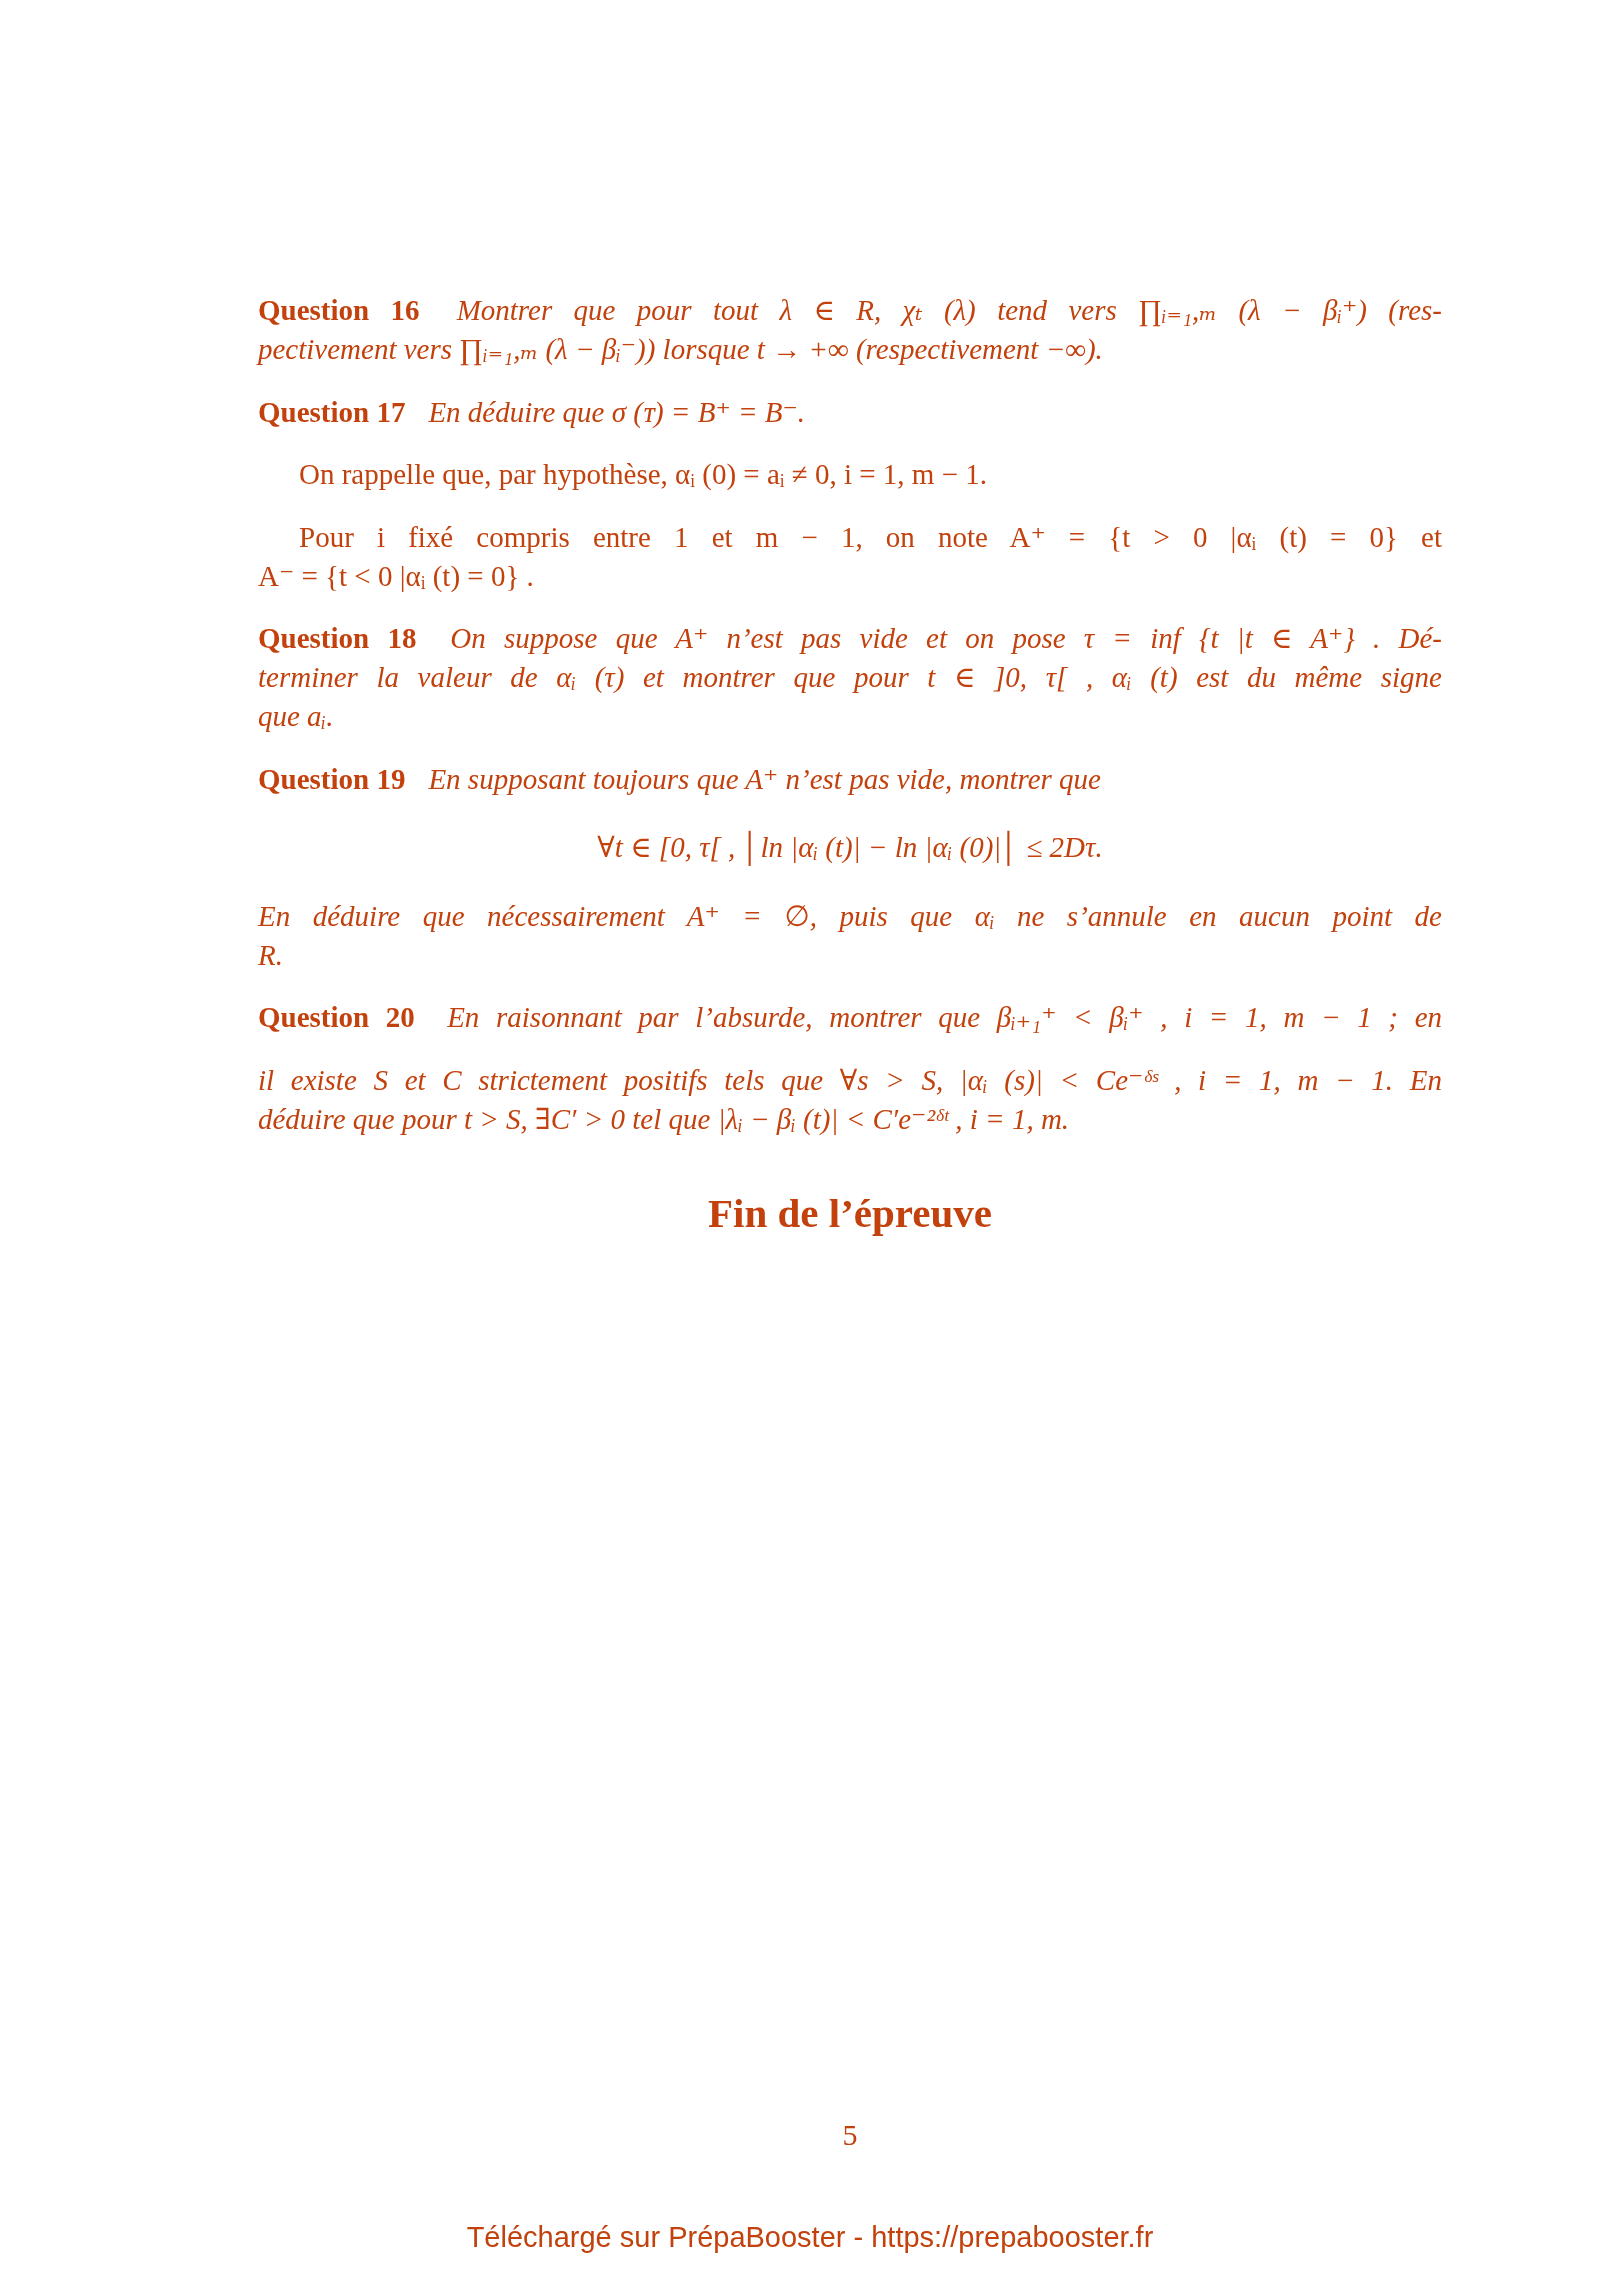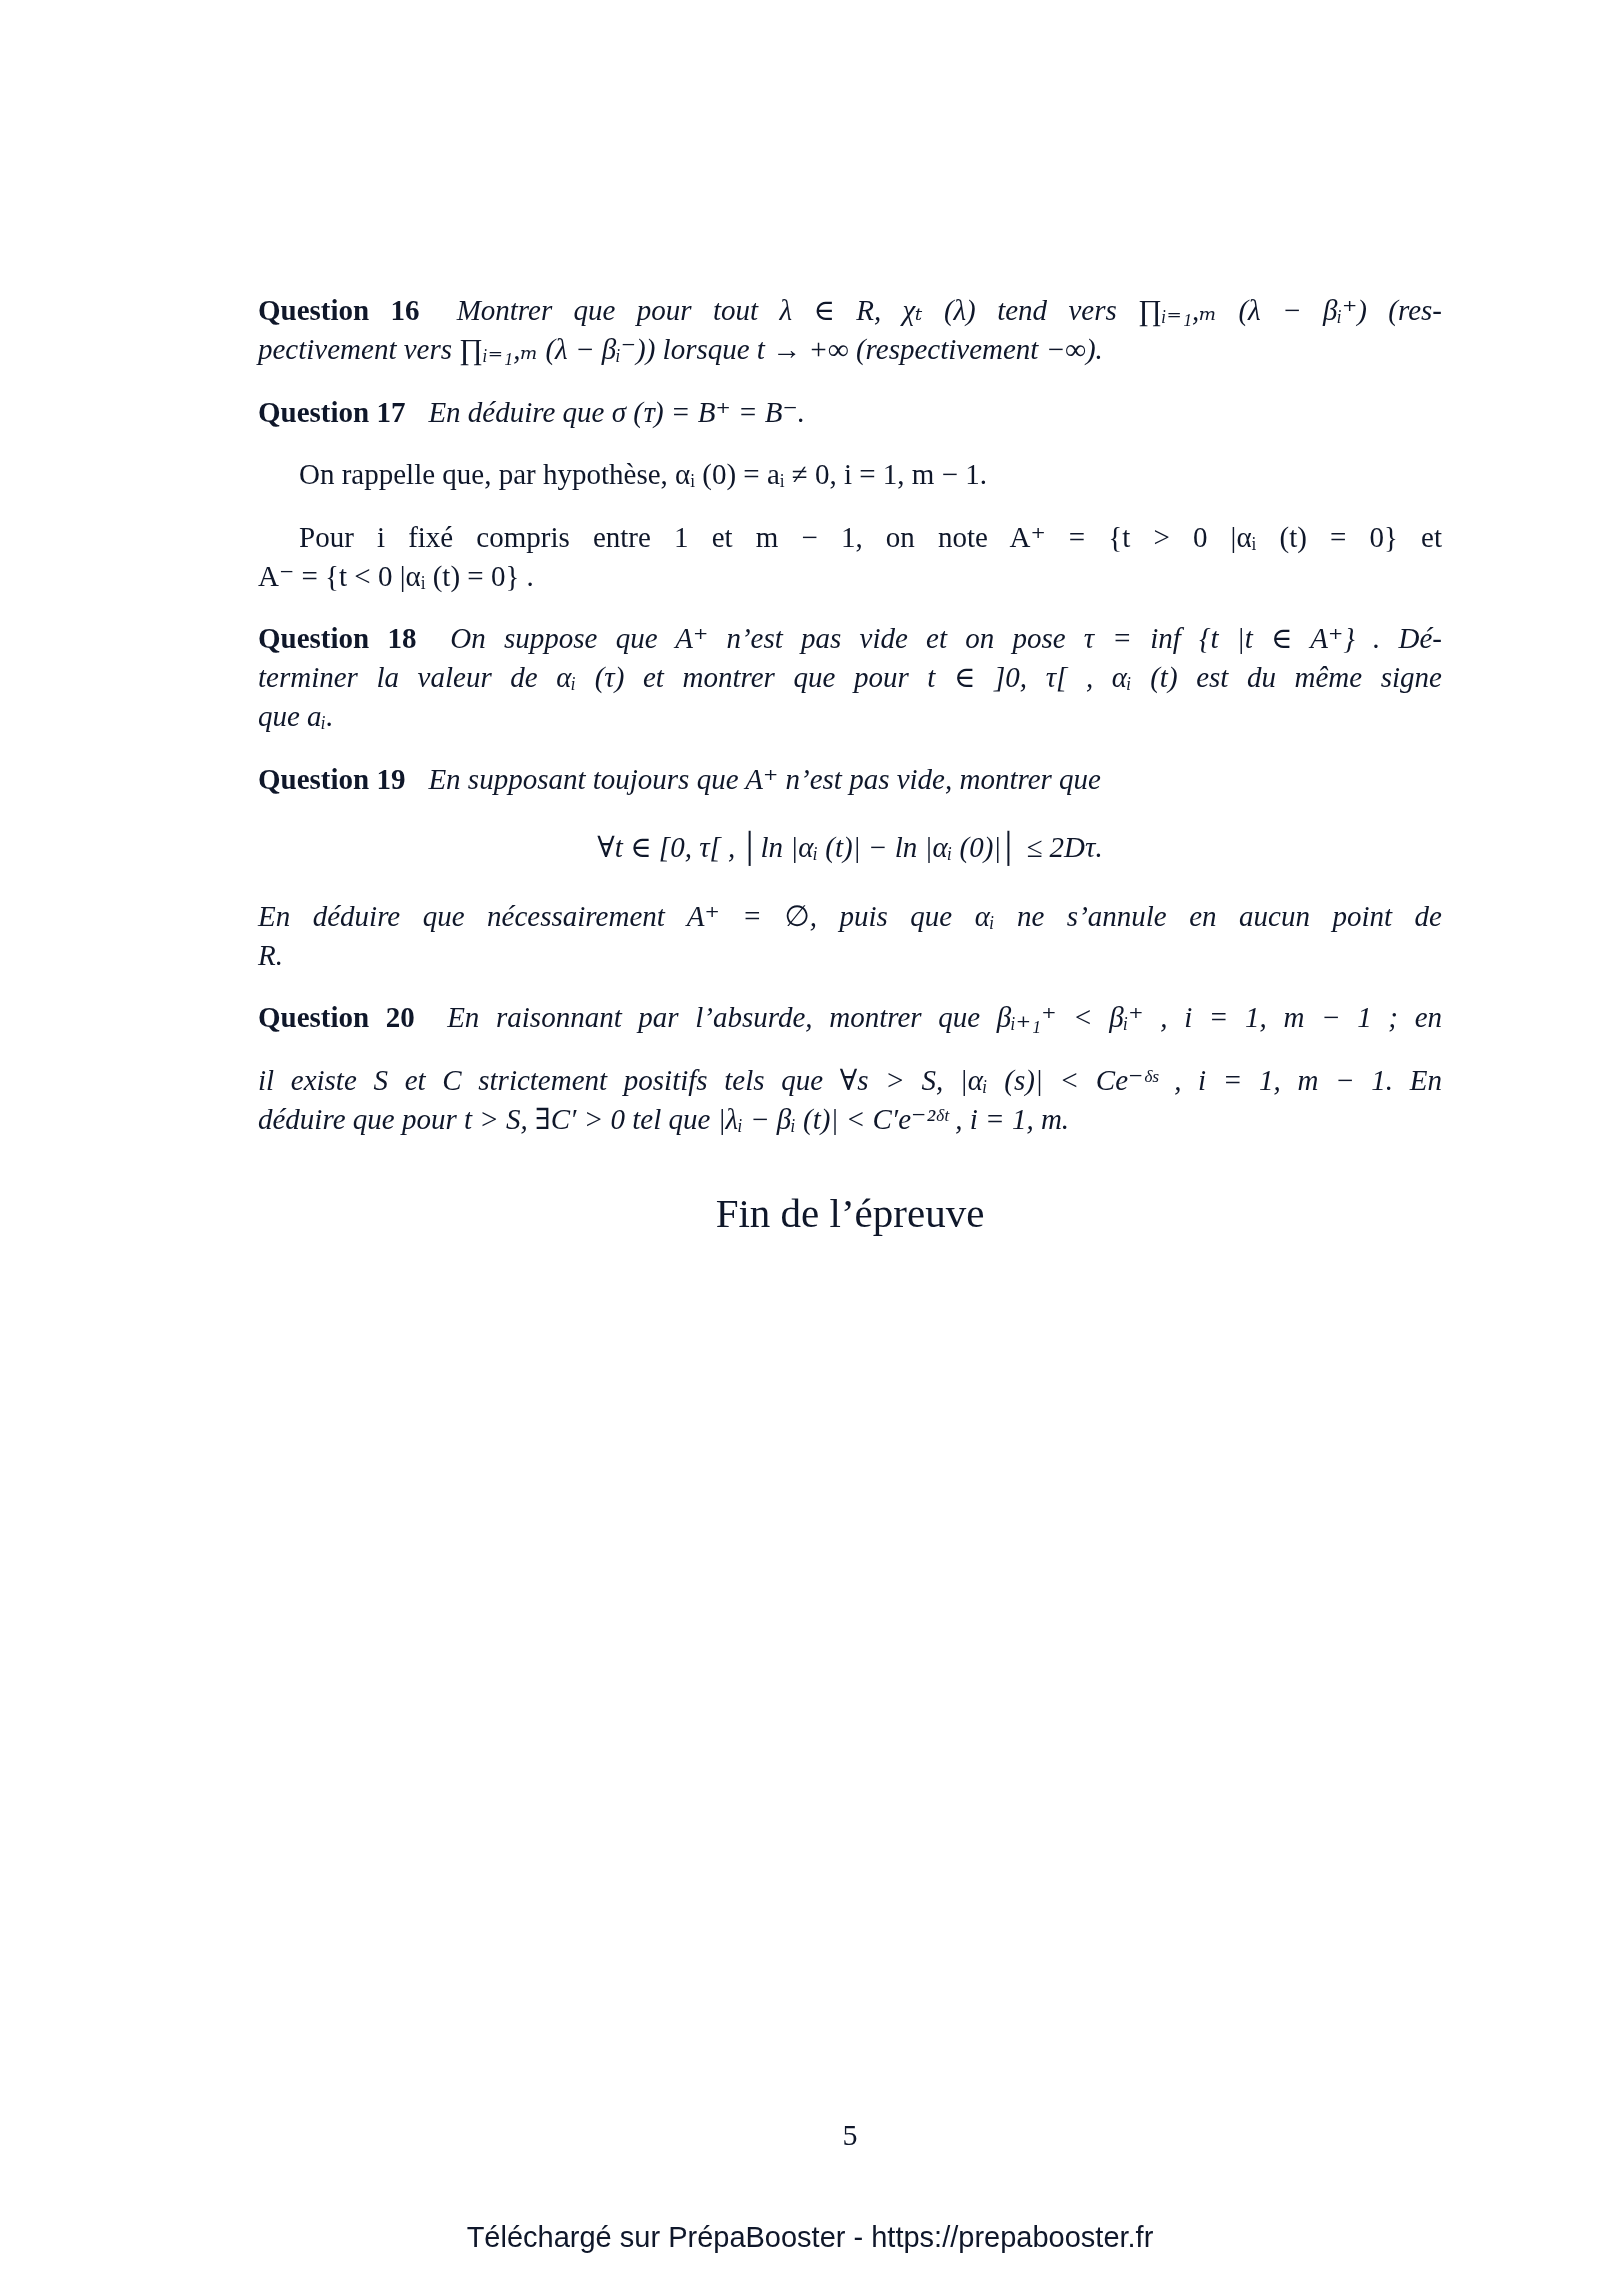--- a/index.html
+++ b/index.html
@@ -5,21 +5,21 @@
   html, body {
     margin: 0;
     padding: 0;
     background: #ffffff;
   }
   .page {
     position: relative;
     width: 1620px;
     height: 2293px;
     background: #ffffff;
-    color: #0f172a;
+    color: #c2410c;
     font-family: "Liberation Serif", "DejaVu Serif", "DejaVu Sans", serif;
     overflow: hidden;
   }
   .text-block {
     position: absolute;
     left: 258px;
     top: 291px;
     width: 1184px;
     font-size: 29px;
   }
@@ -55,21 +55,21 @@
   }
   .block.display .line {
     line-height: 47px;
     text-align: right;
     text-align-last: center;
     font-style: italic;
   }
   .end-heading {
     margin-top: 49px;
     font-size: 41px;
-    font-weight: normal;
+    font-weight: bold;
     text-align: center;
     line-height: 51px;
   }
   .page-number {
     position: absolute;
     left: 258px;
     top: 2115px;
     width: 1184px;
     text-align: center;
     font-size: 30px;

